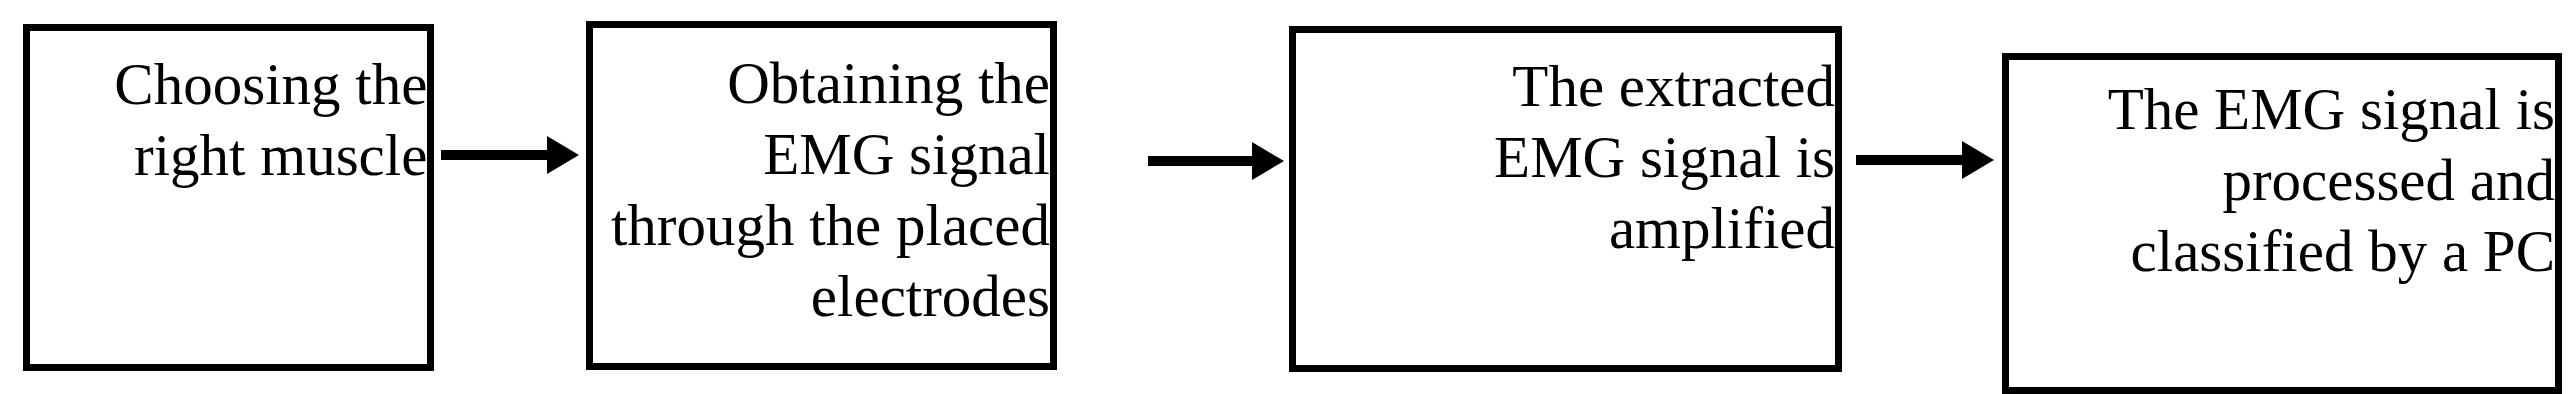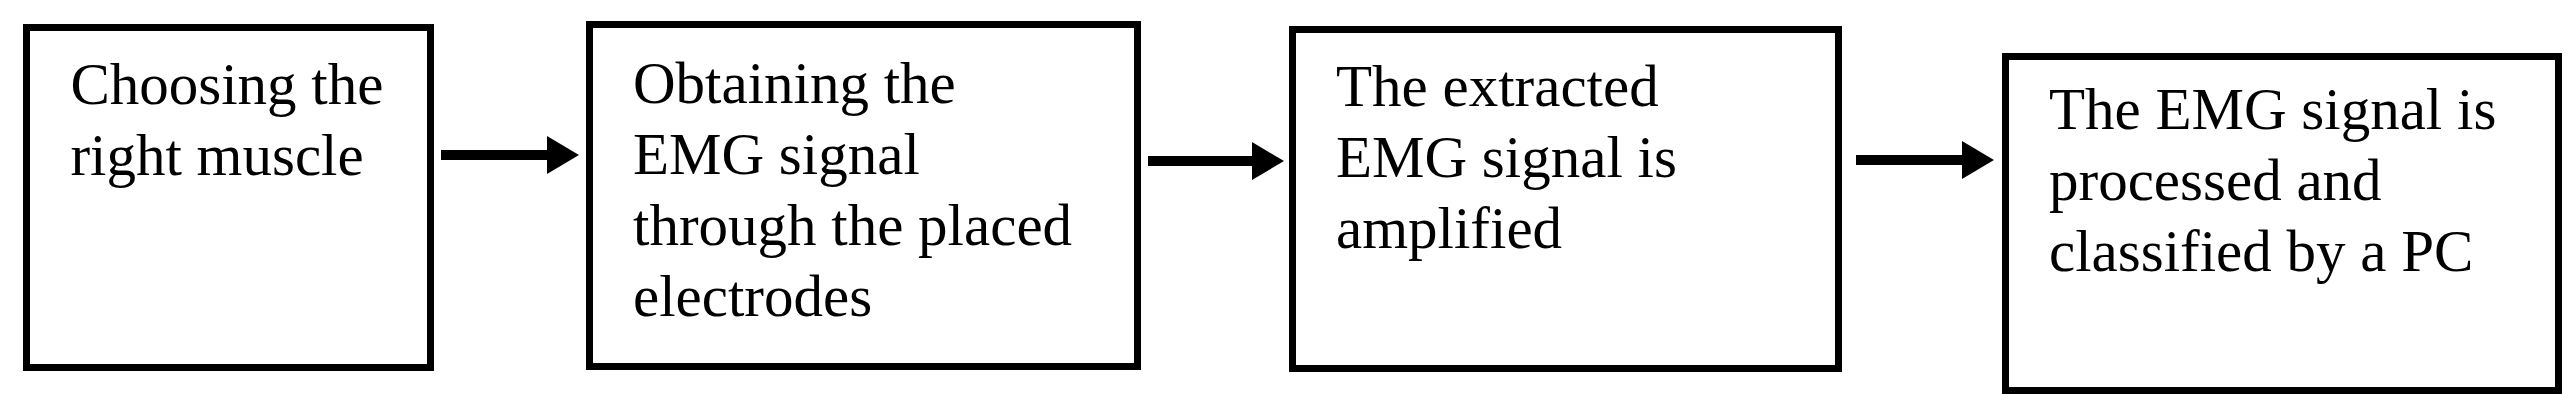--- a/index.html
+++ b/index.html
@@ -17,30 +17,29 @@
     overflow: hidden;
   }
   .box {
     position: absolute;
     box-sizing: border-box;
     border: 7.3px solid #000000;
     background: #ffffff;
   }
   .box-text {
     width: 100%;
-    text-align: left;
+    text-align: right;
     white-space: pre-line;
     font-size: 59px;
     line-height: 71px;
     color: #000000;
-    padding-left: 40px;
   }
   
   .box1 { left: 23.4px;   top: 24px; width: 411px; height: 347px; }
-  .box2 { left: 586px;  top: 21px; width: 555px; height: 349px; }
+  .box2 { left: 586px;  top: 21px; width: 471px; height: 349px; }
   .box3 { left: 1289px; top: 26px; width: 553px; height: 346px; }
   .box4 { left: 2002px; top: 32px; width: 560px; height: 341px; margin-top: 21px; }
   .box1 .box-text { padding-top: 18.3px; }
   .box2 .box-text { padding-top: 20px; }
   .box3 .box-text { padding-top: 17.6px; }
   .box4 .box-text { padding-top: 14px; }
 
   .arrow {
     position: absolute;
     display: flex;

